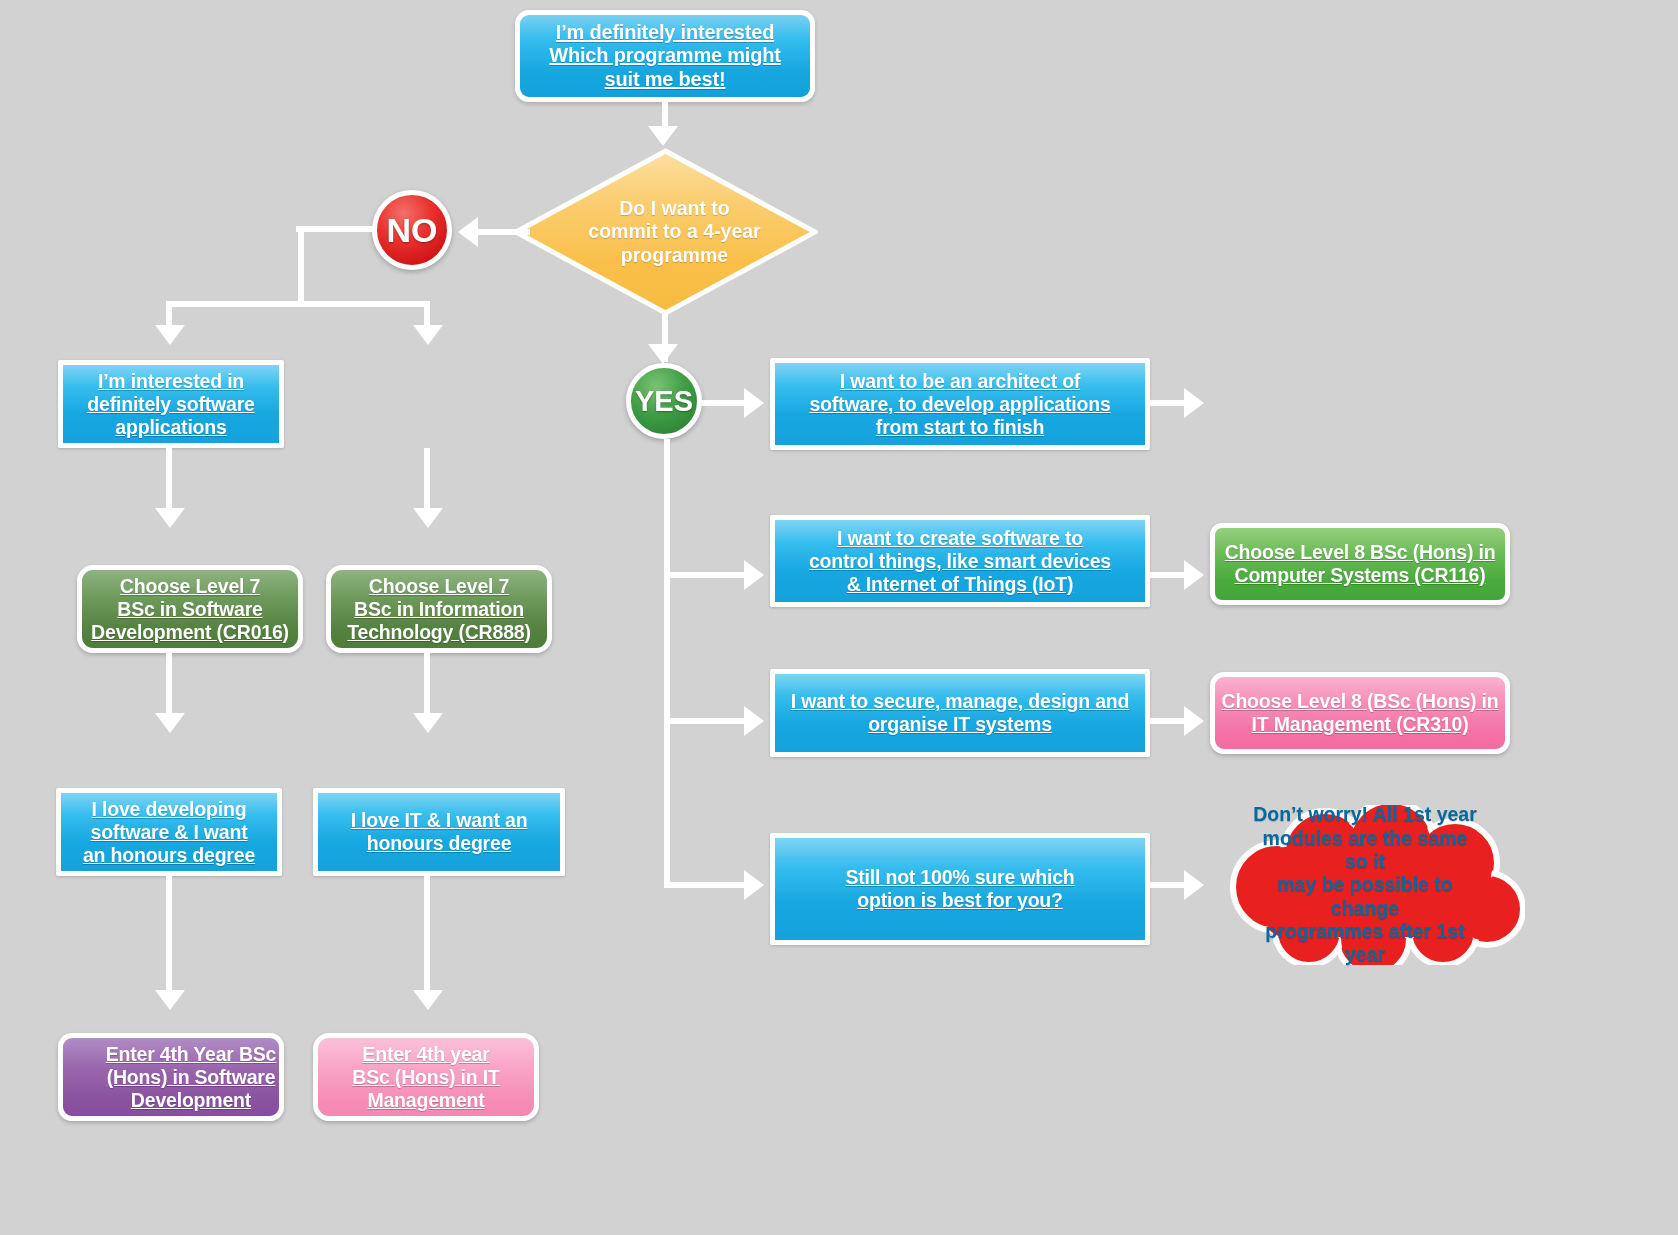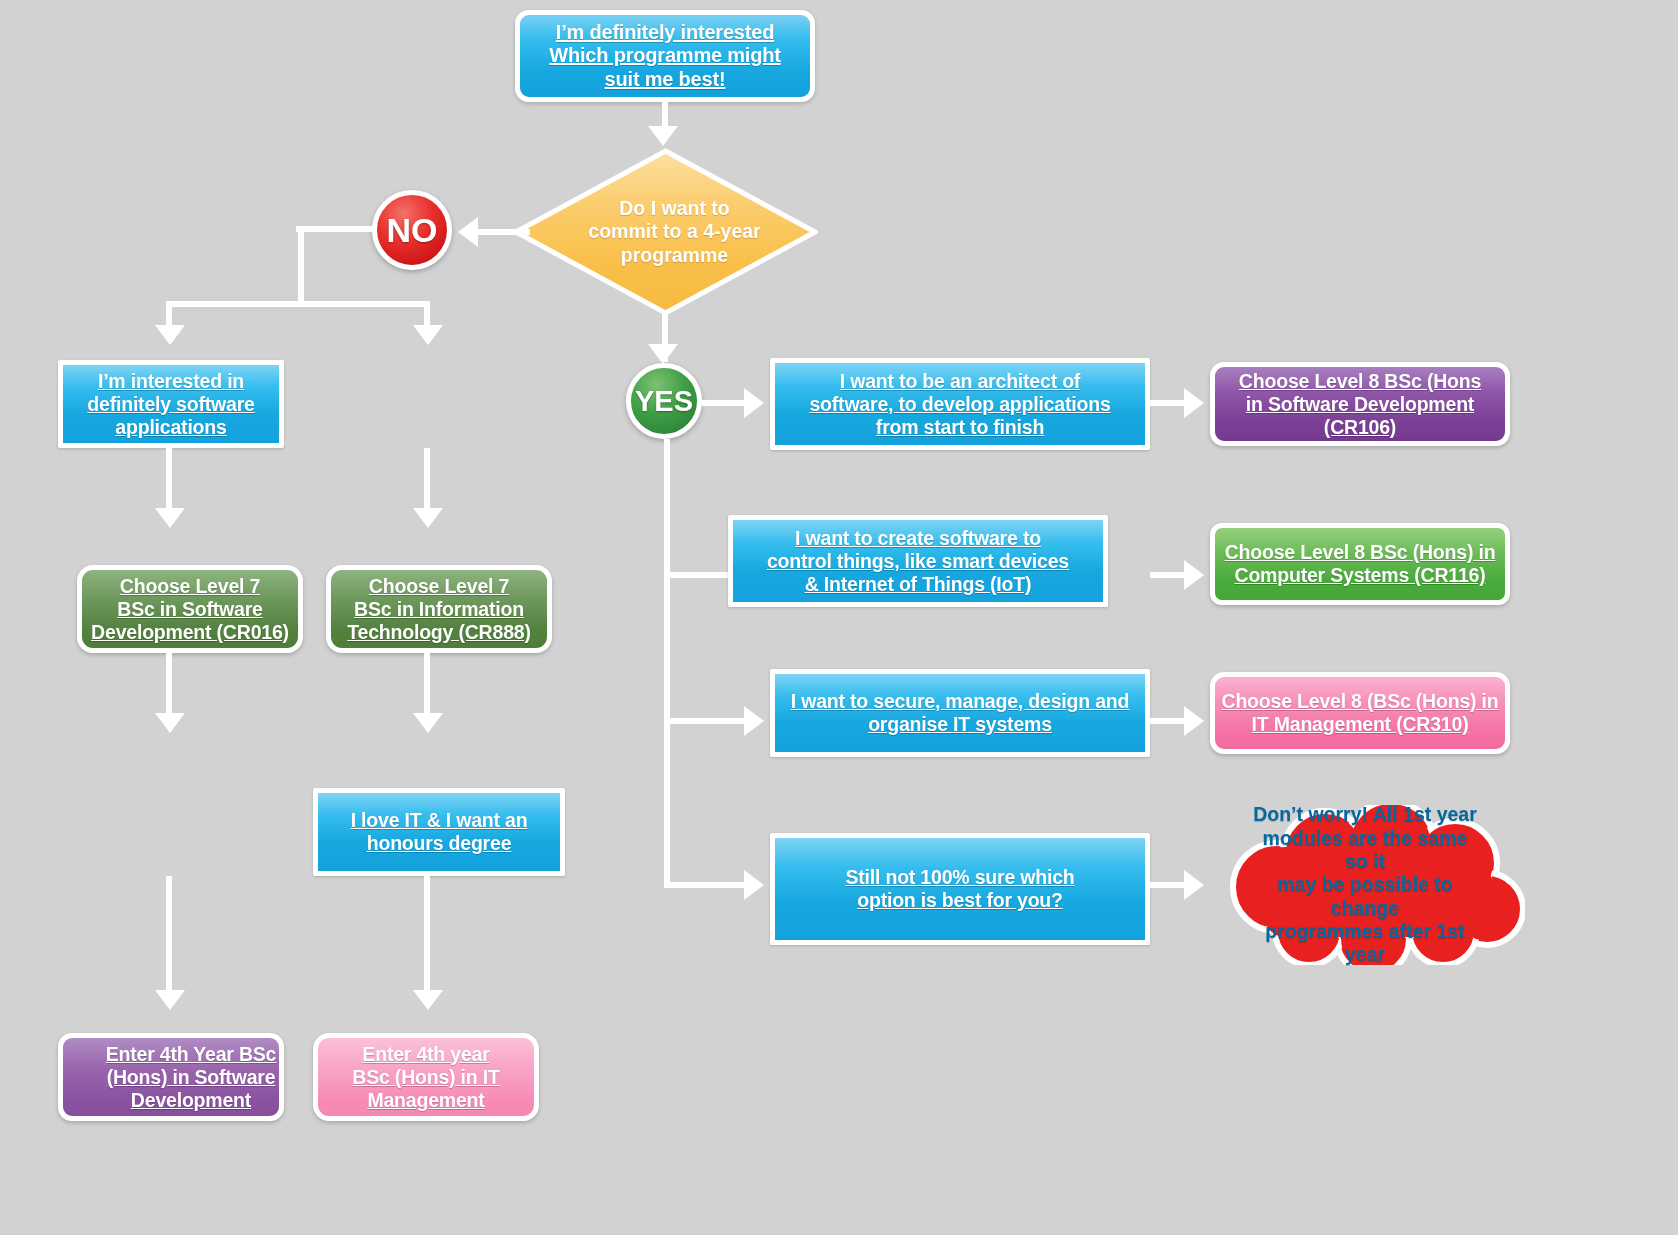--- a/index.html
+++ b/index.html
@@ -241,20 +241,23 @@
   <div class="conn conn-v" style="left:166px; top:448px; height:64px;"></div>
   <div class="arrow-down" style="left:155px; top:508px;"></div>
 
   <div class="node green-box" style="left:64px; top:565px; width:226px; height:88px;">Choose Level 7
 BSc in Software
 Development (CR016)</div>
 
   <div class="conn conn-v" style="left:166px; top:653px; height:64px;"></div>
   <div class="arrow-down" style="left:155px; top:713px;"></div>
 
+  <div class="node blue-box" style="left:56px; top:788px; width:226px; height:88px;">I love developing
+software &amp; I want
+an honours degree</div>
 
   <div class="conn conn-v" style="left:166px; top:876px; height:118px;"></div>
   <div class="arrow-down" style="left:155px; top:990px;"></div>
 
   <div class="node purple-box-light" style="left:58px; top:1033px; width:226px; height:88px;">Enter 4th Year BSc
 (Hons) in Software
 Development</div>
 
 
   <div class="conn conn-v" style="left:424px; top:448px; height:64px;"></div>
@@ -287,28 +290,25 @@
   <div class="conn conn-h" style="left:702px; top:400px; width:52px;"></div>
   <div class="arrow-right" style="left:744px; top:388px;"></div>
 
   <div class="node blue-box" style="left:770px; top:358px; width:380px; height:92px;">I want to be an architect of
 software, to develop applications
 from start to finish</div>
 
   <div class="conn conn-h" style="left:1150px; top:400px; width:42px;"></div>
   <div class="arrow-right" style="left:1184px; top:388px;"></div>
 
-  <div class="node purple-box" style="left:1210px; top:362px; width:300px; height:84px;">Choose Level 8 BSc (Hons
-in Software Development
-(CR106)</div>
 
   <div class="conn conn-h" style="left:664px; top:572px; width:92px;"></div>
   <div class="arrow-right" style="left:744px; top:560px;"></div>
 
-  <div class="node blue-box" style="left:728px; top:515px; width:380px; height:92px;">I want to create software to
+  <div class="node blue-box" style="left:770px; top:515px; width:380px; height:92px;">I want to create software to
 control things, like smart devices
 &amp; Internet of Things (IoT)</div>
 
   <div class="conn conn-h" style="left:1150px; top:572px; width:42px;"></div>
   <div class="arrow-right" style="left:1184px; top:560px;"></div>
 
   <div class="node green-light-box" style="left:1210px; top:523px; width:300px; height:82px;">Choose Level 8 BSc (Hons) in
 Computer Systems (CR116)</div>
 
   <div class="conn conn-h" style="left:664px; top:718px; width:92px;"></div>

